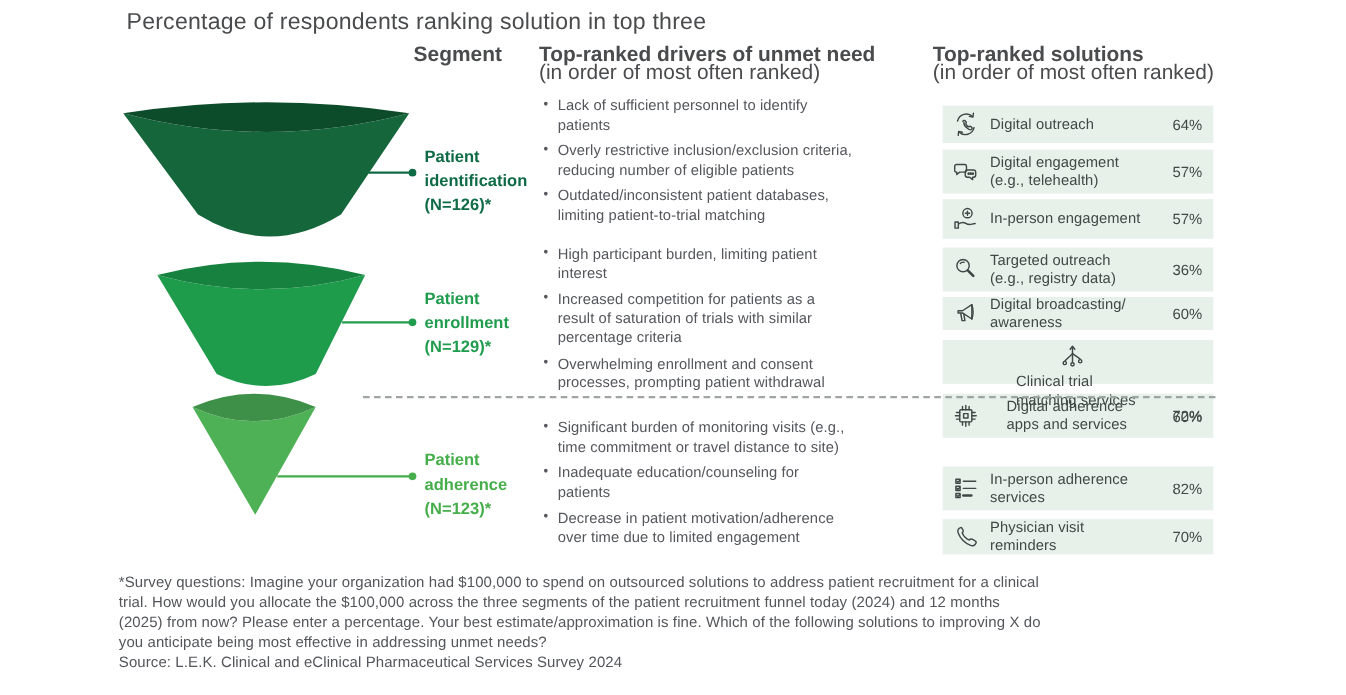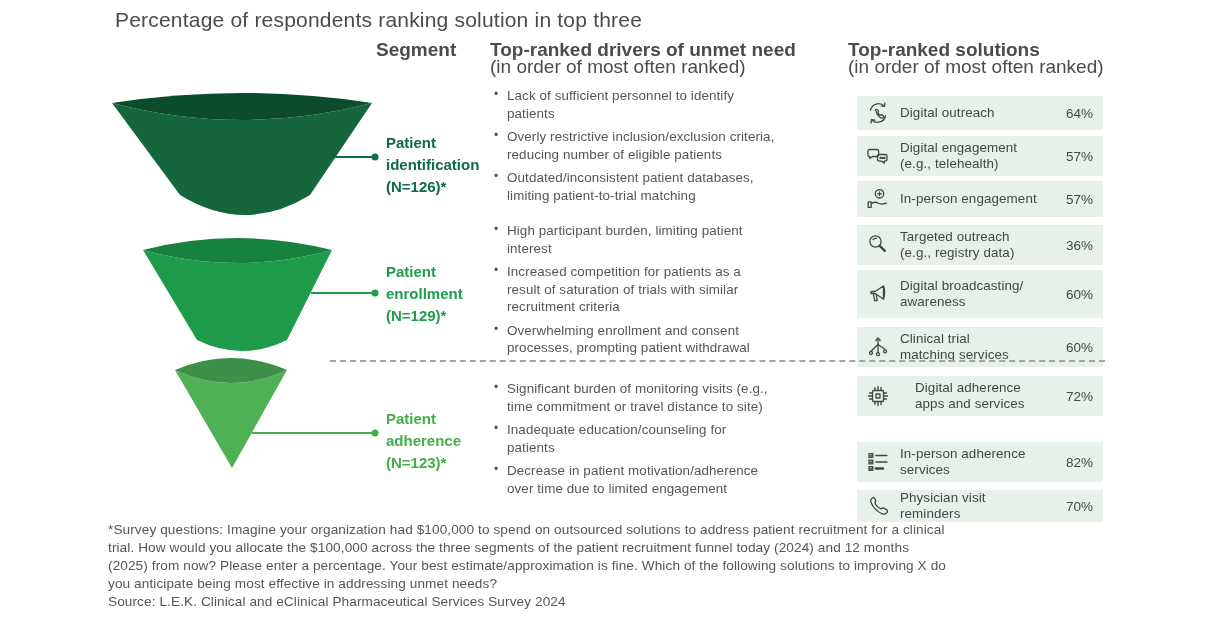--- a/index.html
+++ b/index.html
@@ -24,22 +24,22 @@
   ul.drv{list-style:none;margin:0;padding:0;}
   ul.drv li{position:relative;padding-left:15px;margin:0 0 6px 0;font-size:13.4px;
     line-height:17.5px;color:#54565B;letter-spacing:.1px;}
   ul.drv li::before{content:"\2022";position:absolute;left:2px;top:-1px;font-size:12px;color:#54565B;}
   #solcol{left:857px;top:96px;width:246px;}
   .sol{display:flex;align-items:center;background:#E7F1EA;padding:0 10px 0 6px;box-sizing:border-box;}
   .sol:nth-of-type(1){height:34px;}
   .sol:nth-of-type(2){margin-top:6px;height:40px;}
   .sol:nth-of-type(3){margin-top:5px;height:36px;}
   .sol:nth-of-type(4){margin-top:8px;height:40px;}
-  .sol:nth-of-type(5){margin-top:5px;height:48px;}
-  .sol:nth-of-type(6){margin-top:9px;height:40px;}
+  .sol:nth-of-type(5){margin-top:5px;height:30px;}
+  .sol:nth-of-type(6){margin-top:9px;height:40px;flex-direction:column;}
   .sol:nth-of-type(7){margin-top:9px;height:40px;gap:15px;}
   .sol:nth-of-type(8){margin-top:26px;height:40px;}
   .sol:nth-of-type(9){margin-top:8px;height:32px;}
   .sic{flex:0 0 30px;width:30px;height:26px;margin-right:7px;display:flex;align-items:center;justify-content:center;}
   .sic svg{stroke:#3F4845;fill:none;stroke-width:1.3;stroke-linecap:round;stroke-linejoin:round;}
   .slb{font-size:13.4px;line-height:16.5px;color:#414845;letter-spacing:.1px;}
   .spc{margin-left:auto;font-size:13.5px;color:#414845;padding-left:6px;}
   #dash{left:330px;top:360px;width:775px;height:0;border-top:2px dashed #A0A4A4;}
   #foot{left:108px;top:521px;width:1010px;font-size:13.6px;line-height:18px;color:#54565B;letter-spacing:.1px;}
 </style>
@@ -126,21 +126,21 @@
   <div class="abs drv-group" id="dg2">
     <ul class="drv">
       <li>
         <div>High participant burden, limiting patient</div>
           <div>interest</div>
           <div></div>
       </li>
       <li>
         <div>Increased competition for patients as a</div>
           <div>result of saturation of trials with similar</div>
-          <div>recruitment criteria</div>
+          <div>percentage criteria</div>
       </li>
       <li>
         <div>Overwhelming enrollment and consent</div>
           <div>processes, prompting patient withdrawal</div>
           <div></div>
       </li>
     </ul>
   </div>
 
   <div class="abs drv-group" id="dg3">

